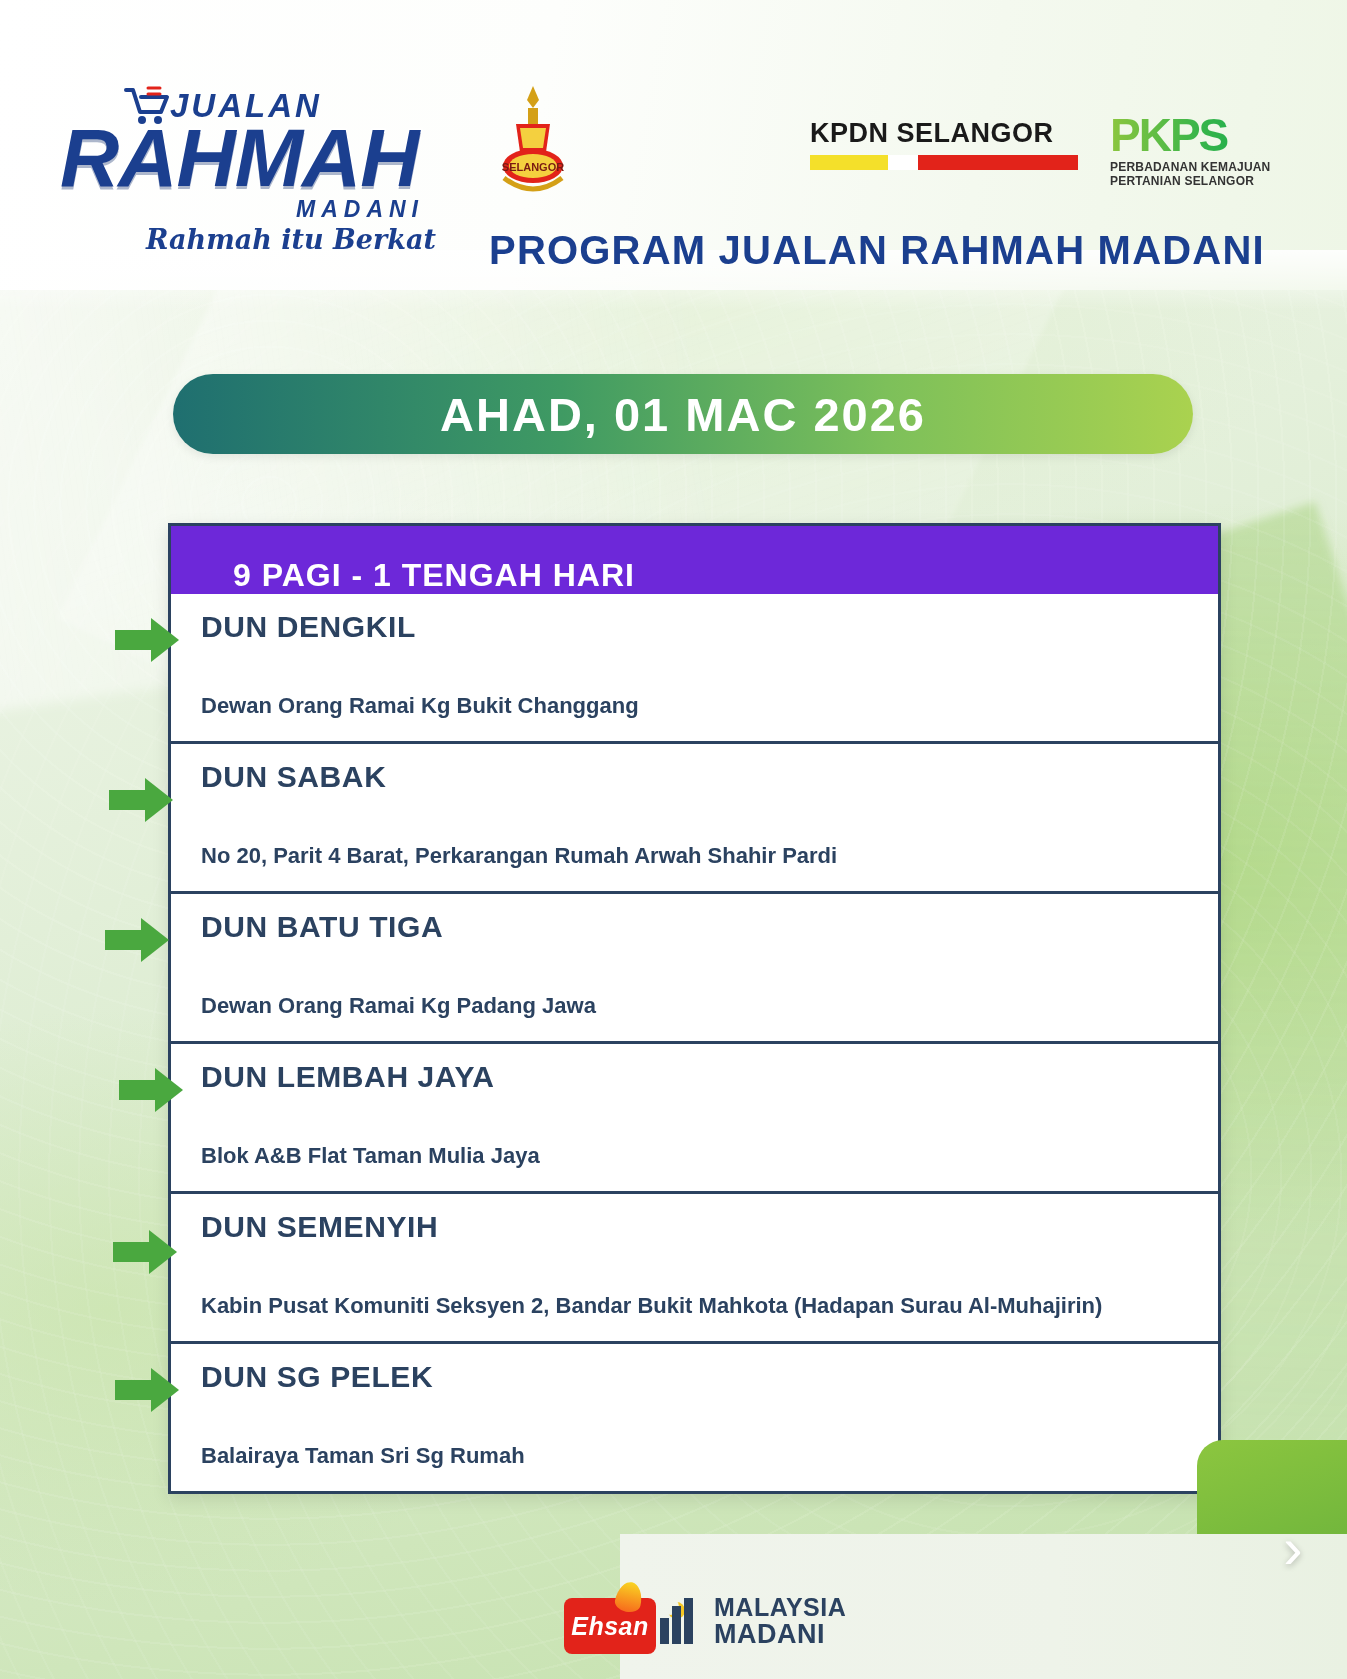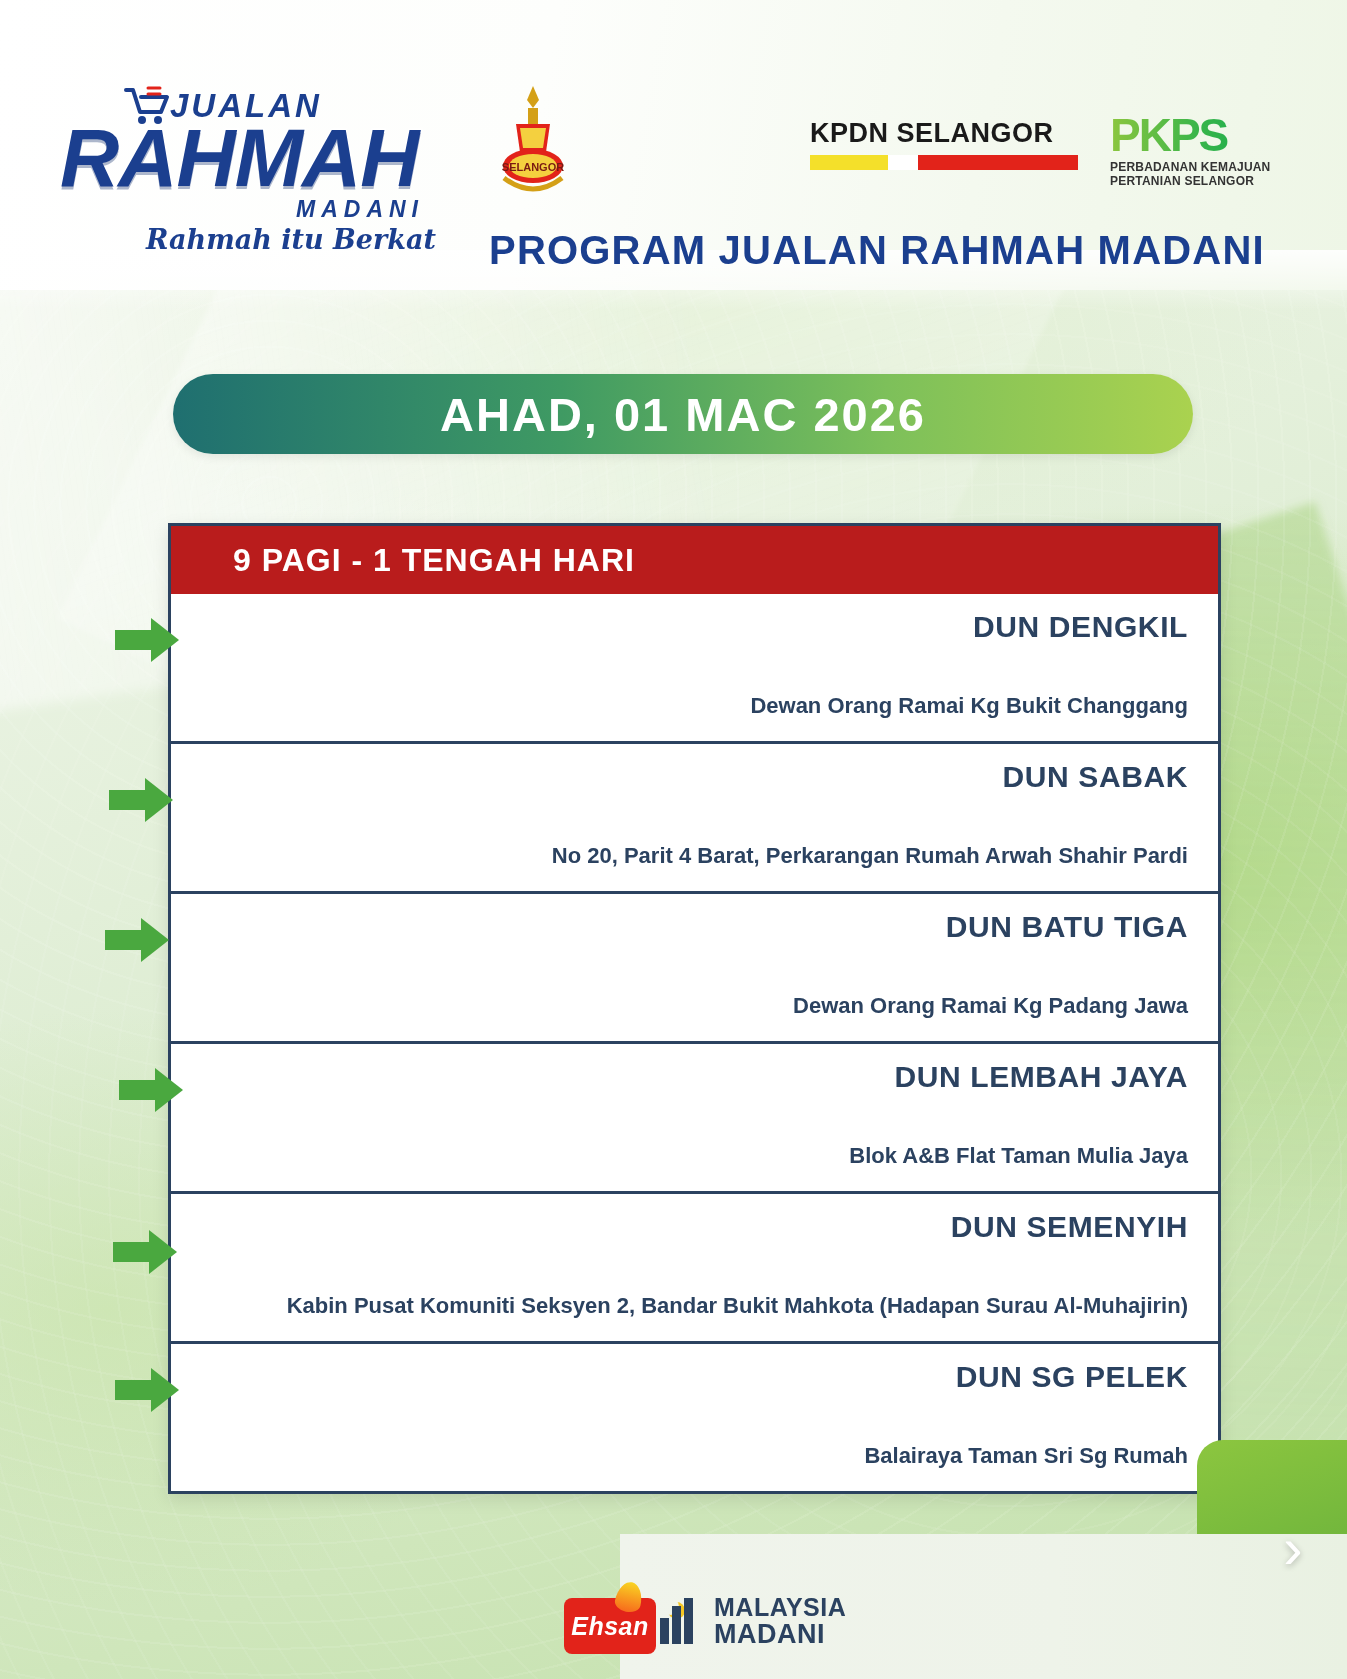--- a/index.html
+++ b/index.html
@@ -225,40 +225,39 @@
   
   .card {
     position: absolute;
     left: 168px; top: 523px;
     width: 1047px;
     background: #ffffff;
     border: 3px solid #2b4260;
     box-shadow: 0 5px 16px rgba(0,0,0,.10);
   }
   .card-header {
-    background: #b91c1c;
+    background: #6d28d9;
     height: 68px;
     display: flex;
-    align-items: center;
+    align-items: flex-end;
     padding: 0 0 0 62px;
   }
   .card-header-text {
     color: #ffffff;
     font-size: 32px;
     font-weight: 700;
     letter-spacing: 1px;
   }
   .entries { padding: 0; }
   .entry {
     position: relative;
     border-bottom: 3px solid #2b4260;
     padding: 14px 30px 16px 30px;
     min-height: 92px;
     box-sizing: border-box;
-    text-align: right;
   }
   .entry:last-child { border-bottom: none; }
   .entry-title {
     font-size: 30px;
     font-weight: 700;
     color: #2b4260;
     letter-spacing: .6px;
     line-height: 38px;
   }
   .entry-venue {

